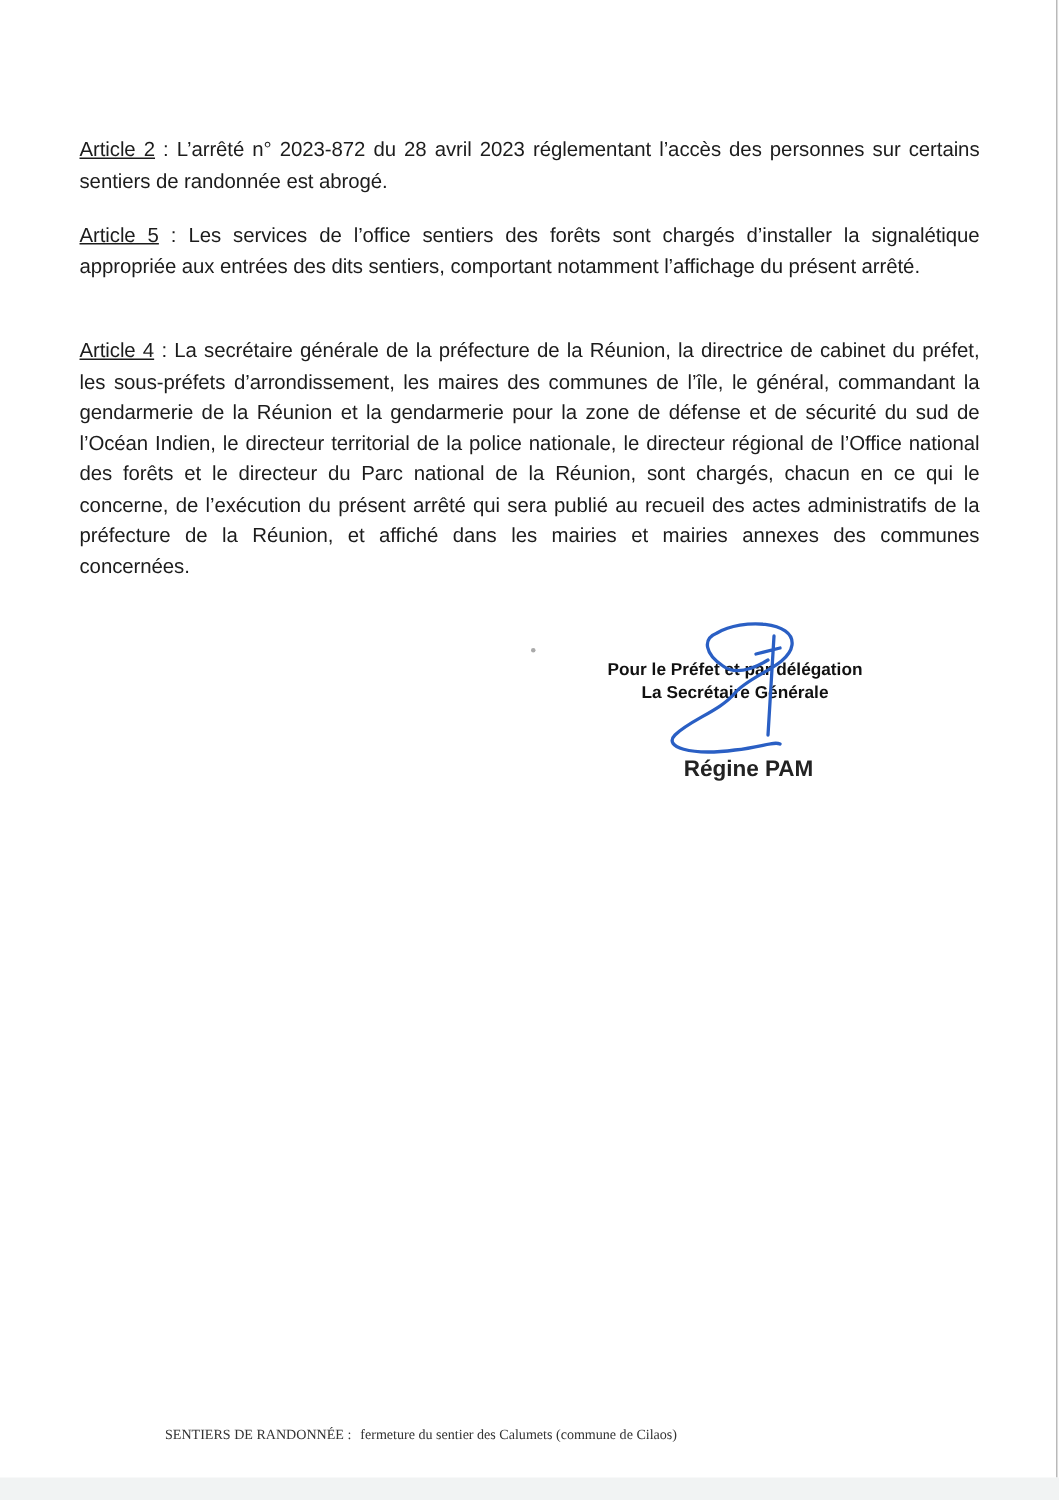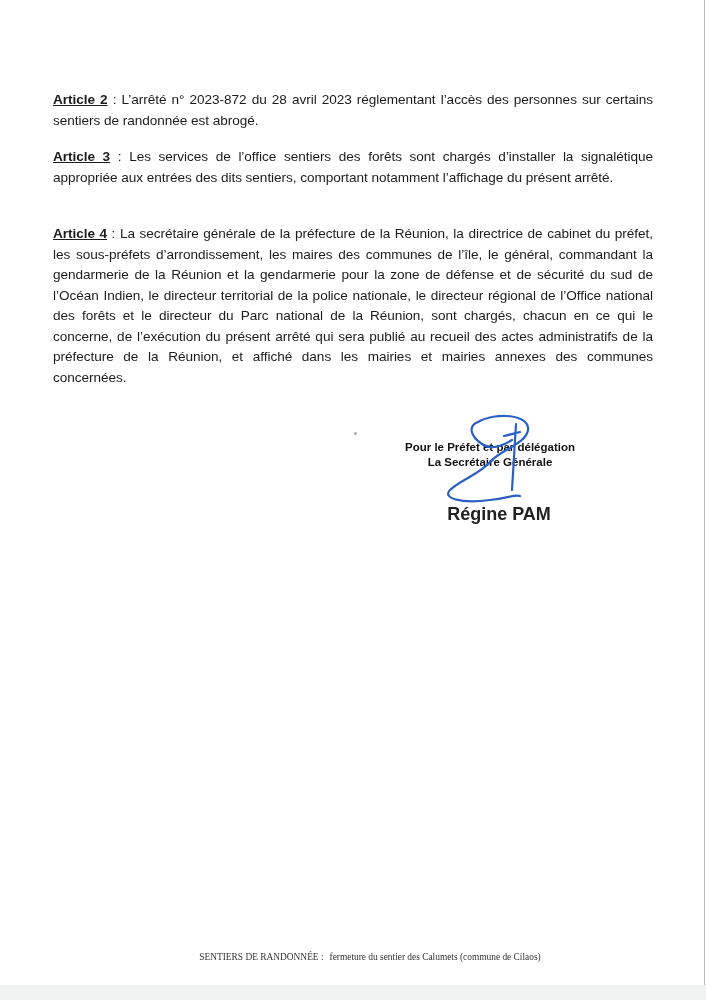--- a/index.html
+++ b/index.html
@@ -6,46 +6,46 @@
   body {
     width: 706px; height: 1000px; background: #fdfdfd; position: relative; overflow: hidden;
     font-family: "Liberation Sans", "DejaVu Sans", sans-serif; color: #1c1c1c;
   }
   .page { position: absolute; left: 0; top: 0; width: 704px; height: 985px; background: #ffffff; border-right: 1px solid #b9b9b9; }
   .bottom-band { position: absolute; left: 0; top: 985px; width: 706px; height: 15px; background: #f1f3f3; }
   .article {
     position: absolute; left: 53px; width: 600px;
     font-size: 13.6px; line-height: 20.5px; text-align: justify; letter-spacing: -0.05px;
   }
-  .article .label { font-weight: bold; text-decoration: underline; }
+  .article .label { font-weight: normal; text-decoration: underline; }
   #a2 { top: 90px; }
   #a3 { top: 147px; }
   #a4 { top: 224px; }
   .sig-block { position: absolute; left: 380px; top: 440px; width: 220px; text-align: center;
     font-family: "Liberation Sans", sans-serif; font-weight: bold; font-size: 11.5px; line-height: 15px; color: #111; }
   .sig-name { position: absolute; left: 380px; top: 504px; width: 238px; text-align: center;
-    font-family: "Liberation Sans", sans-serif; font-weight: bold; font-size: 18px; color: #222; }
+    font-family: "Liberation Sans", sans-serif; font-weight: bold; font-size: 15px; color: #222; }
   .signature { position: absolute; left: 420px; top: 410px; width: 140px; height: 110px; }
   .speck { position: absolute; left: 354px; top: 432px; width: 3px; height: 3px; background: #aaa; border-radius: 50%; }
   .footer { position: absolute; left: 110px; top: 952px; width: 520px;
-    font-family: "Liberation Serif", serif; font-size: 9.4px; color: #333; white-space: nowrap; text-align: center; }
+    font-family: "Liberation Serif", serif; font-size: 9.4px; color: #333; white-space: nowrap; }
   .footer .sep { display: inline-block; width: 6px; }
 </style>
 </head>
 <body>
 
 <div class="page"></div>
 <div class="bottom-band"></div>
 
 <div class="article" id="a2">
   <span class="label">Article 2</span><span> : </span><span>L’arrêté n° 2023-872 du 28 avril 2023 réglementant l’accès des personnes sur certains sentiers de randonnée est abrogé.</span>
 </div>
 
 <div class="article" id="a3">
-  <span class="label">Article 3</span><span> : </span><span>Les services de l’office sentiers des forêts sont chargés d’installer la signalétique appropriée aux entrées des dits sentiers, comportant notamment l’affichage du présent arrêté.</span>
+  <span class="label">Article 5</span><span> : </span><span>Les services de l’office sentiers des forêts sont chargés d’installer la signalétique appropriée aux entrées des dits sentiers, comportant notamment l’affichage du présent arrêté.</span>
 </div>
 
 <div class="article" id="a4">
   <span class="label">Article 4</span><span> : </span><span>La secrétaire générale de la préfecture de la Réunion, la directrice de cabinet du préfet, les sous-préfets d’arrondissement, les maires des communes de l’île, le général, commandant la gendarmerie de la Réunion et la gendarmerie pour la zone de défense et de sécurité du sud de l’Océan Indien, le directeur territorial de la police nationale, le directeur régional de l’Office national des forêts et le directeur du Parc national de la Réunion, sont chargés, chacun en ce qui le concerne, de l’exécution du présent arrêté qui sera publié au recueil des actes administratifs de la préfecture de la Réunion, et affiché dans les mairies et mairies annexes des communes concernées.</span>
 </div>
 
 <div class="speck"></div>
 
 <div class="sig-block">
   <div>Pour le Préfet et par délégation</div>

